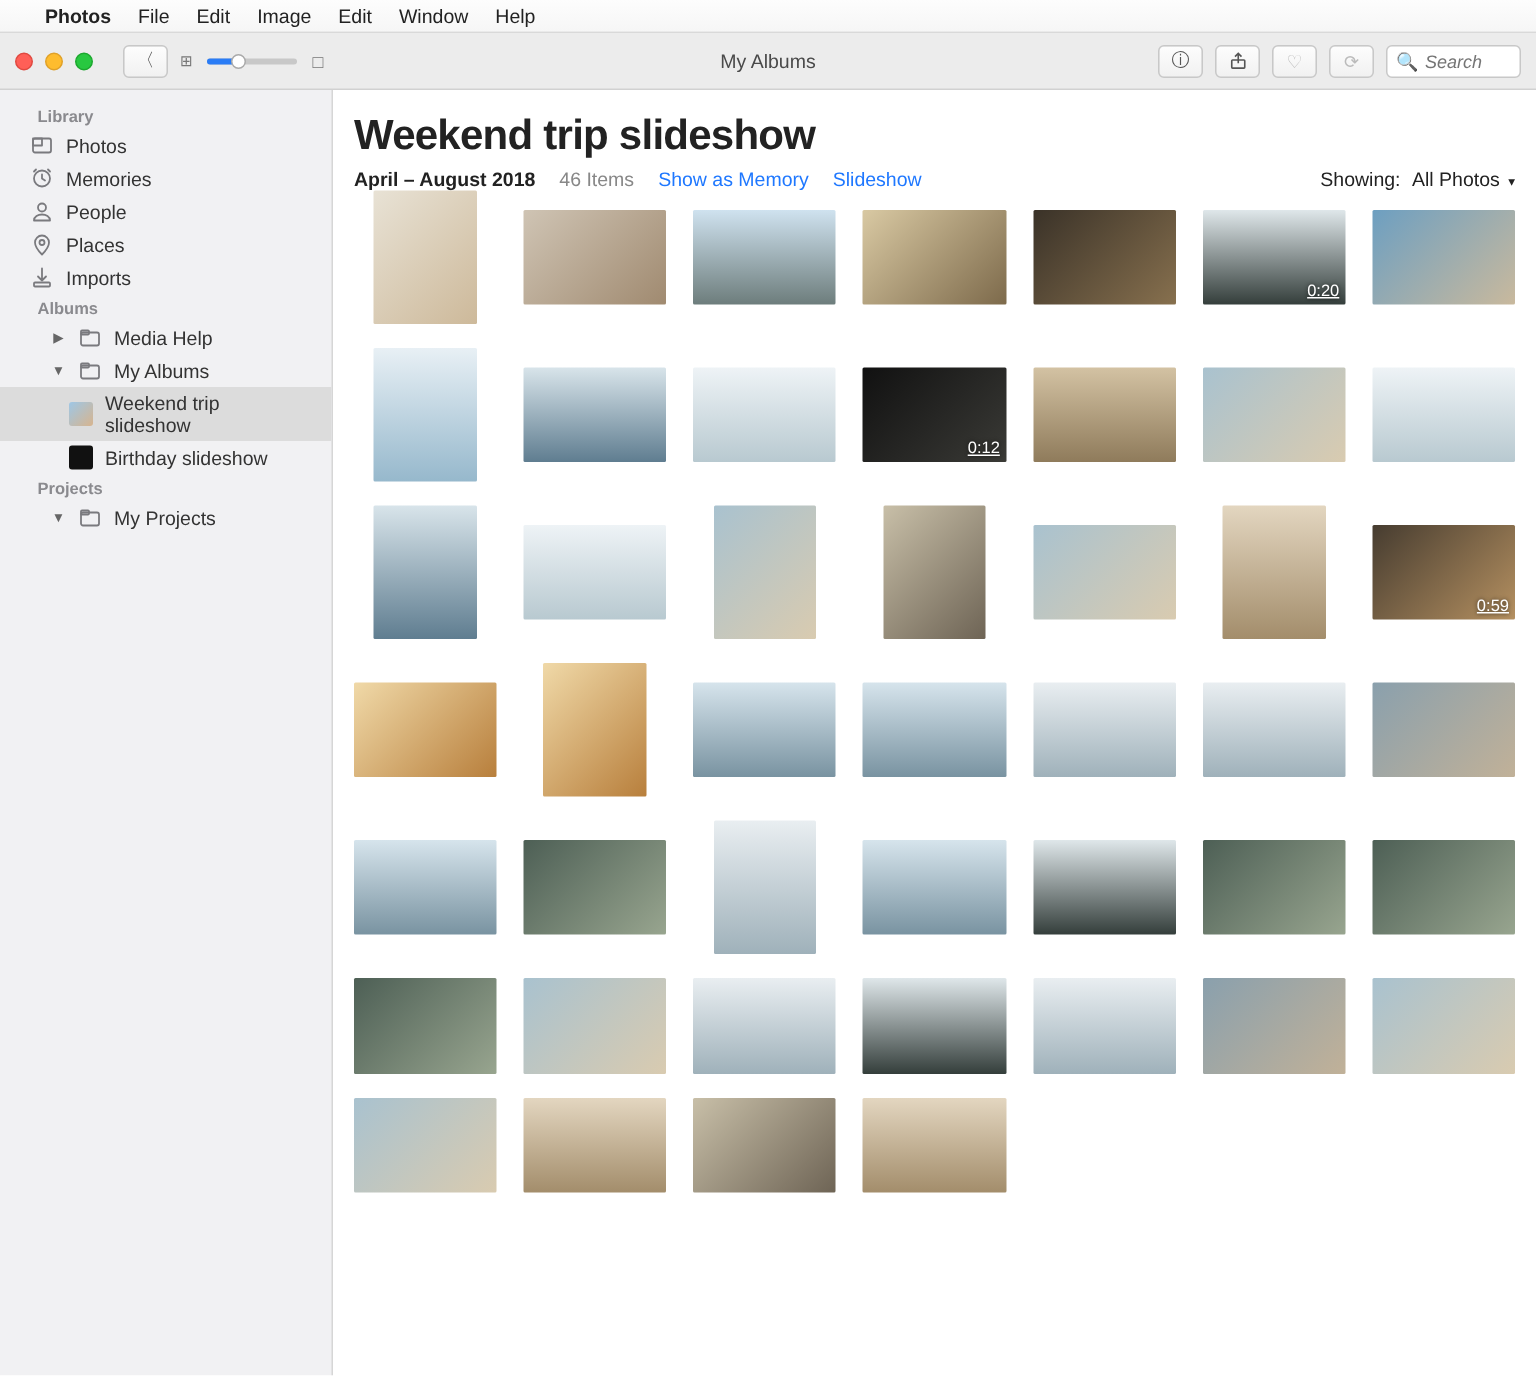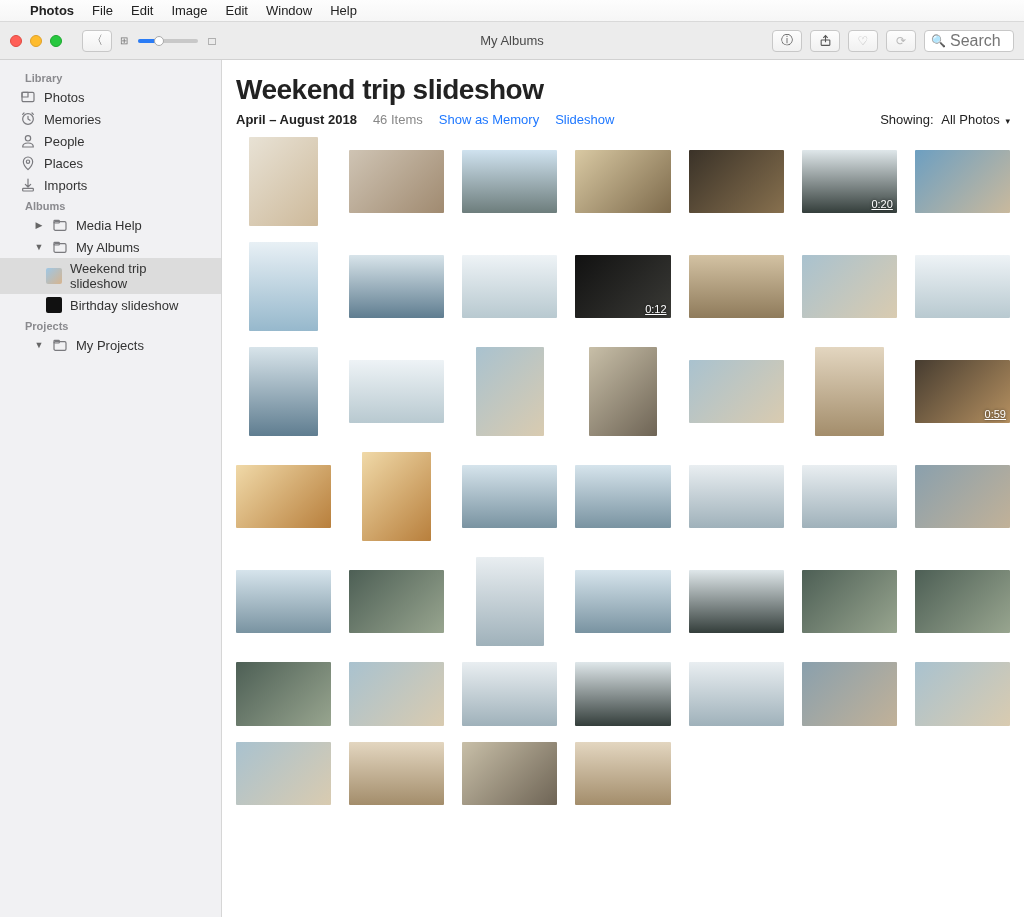--- a/index.html
+++ b/index.html
@@ -18,39 +18,39 @@
   .dot.green{background:#28c840;border:0.5px solid #1ca82e;}
   .tb-btn { height:22px; min-width:30px; border:1px solid #c8c8c8; border-radius:4px; background:linear-gradient(#fdfdfd,#f1f1f1); display:flex; align-items:center; justify-content:center; font-size:12px; color:#555; padding:0 6px;}
   .tb-btn.disabled{color:#bbb;}
   .tb-group{display:flex;gap:6px;align-items:center;}
   .slider { width:60px; height:4px; background:#c8c8c8; border-radius:2px; position:relative; margin:0 4px;}
   .slider .fill{position:absolute;left:0;top:0;height:100%;width:35%;background:#2a7cf6;border-radius:2px;}
   .slider .knob{position:absolute;left:35%;top:50%;transform:translate(-50%,-50%);width:10px;height:10px;background:#fff;border:1px solid #aaa;border-radius:50%;}
   .window-title{position:absolute; left:50%; transform:translateX(-50%); font-size:13px; color:#4a4a4a;}
   .toolbar-right{margin-left:auto; display:flex; gap:8px;}
   .search{display:flex;align-items:center;border:1px solid #c8c8c8;border-radius:4px;background:#fff;padding:2px 6px;min-width:90px;height:22px;}
-  .search input{border:none;outline:none;font-size:16px;width:55px;color:#555;background:transparent;}
+  .search input{border:none;outline:none;font-size:12px;width:55px;color:#555;background:transparent;font-style:italic;}
   .search .mag{color:#888;margin-right:4px;font-size:12px;}
   
   .body { display:flex; height:calc(917px - 22px - 38px); }
   .sidebar { width:222px; background:#f1f1f3; border-right:1px solid #d6d6d6; padding:8px 0; overflow:hidden;}
   .side-heading{font-size:11px; color:#8a8a8e; font-weight:600; padding:4px 25px 2px;}
   .side-item{display:flex;align-items:center;gap:8px;padding:3px 14px 3px 20px;font-size:13px;color:#333;}
   .side-item.indent{padding-left:34px;}
   .side-item.indent2{padding-left:46px;}
   .side-item.selected{background:#dcdcdc;}
   .disclosure{width:10px;display:inline-flex;justify-content:center;color:#666;font-size:9px;}
   .ic{width:16px;height:16px;display:inline-flex;align-items:center;justify-content:center;color:#7a7a7e;}
   .ic svg{width:16px;height:16px;}
   .thumb-ic{width:16px;height:16px;border-radius:2px;background:linear-gradient(135deg,#9ec7e6,#d7b48e);} 
   .thumb-ic.black{background:#111;}
   
   .content{flex:1;overflow:auto;padding:14px 14px 20px 14px;}
   h1.title{font-size:28px;font-weight:800;letter-spacing:-0.5px;margin-bottom:6px;}
-  .subhead{display:flex;align-items:flex-start;gap:16px;font-size:13px;margin-bottom:10px;position:relative;}
+  .subhead{display:flex;align-items:flex-start;gap:16px;font-size:13px;position:relative;}
   .subhead .date{font-weight:700;}
   .subhead .count{color:#888;}
   .subhead .link{color:#1f78ff;}
   .showing{margin-left:auto;color:#222;}
   .grid{display:grid;grid-template-columns:repeat(7, 1fr);gap:16px 18px;}
   .cell{display:flex;align-items:center;justify-content:center;}
   .ph{width:100%;border-radius:1px;position:relative;overflow:hidden;}
   .ph.land{aspect-ratio:1.5/1;}
   .ph.port{aspect-ratio:1/1.3; width:72%;}
   .ph .badge{position:absolute;right:4px;bottom:3px;color:#fff;font-size:11px;font-weight:500;text-shadow:0 0 3px rgba(0,0,0,.7);text-decoration:underline;}

